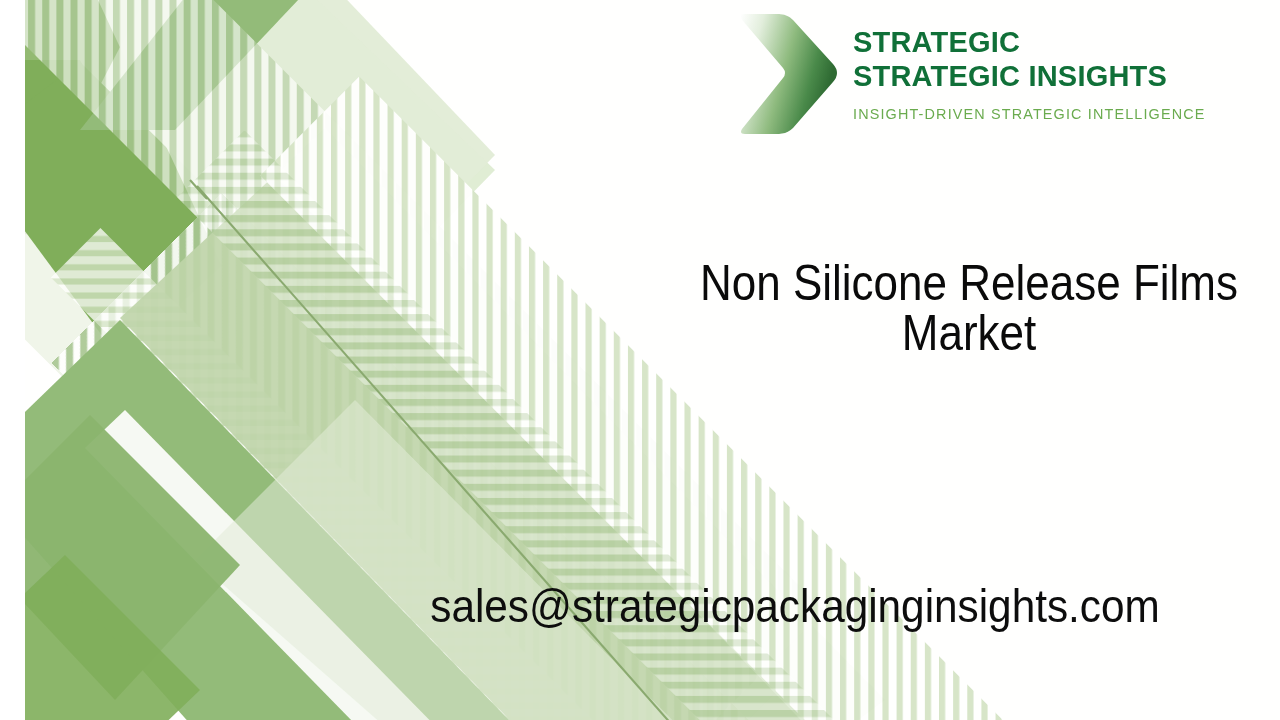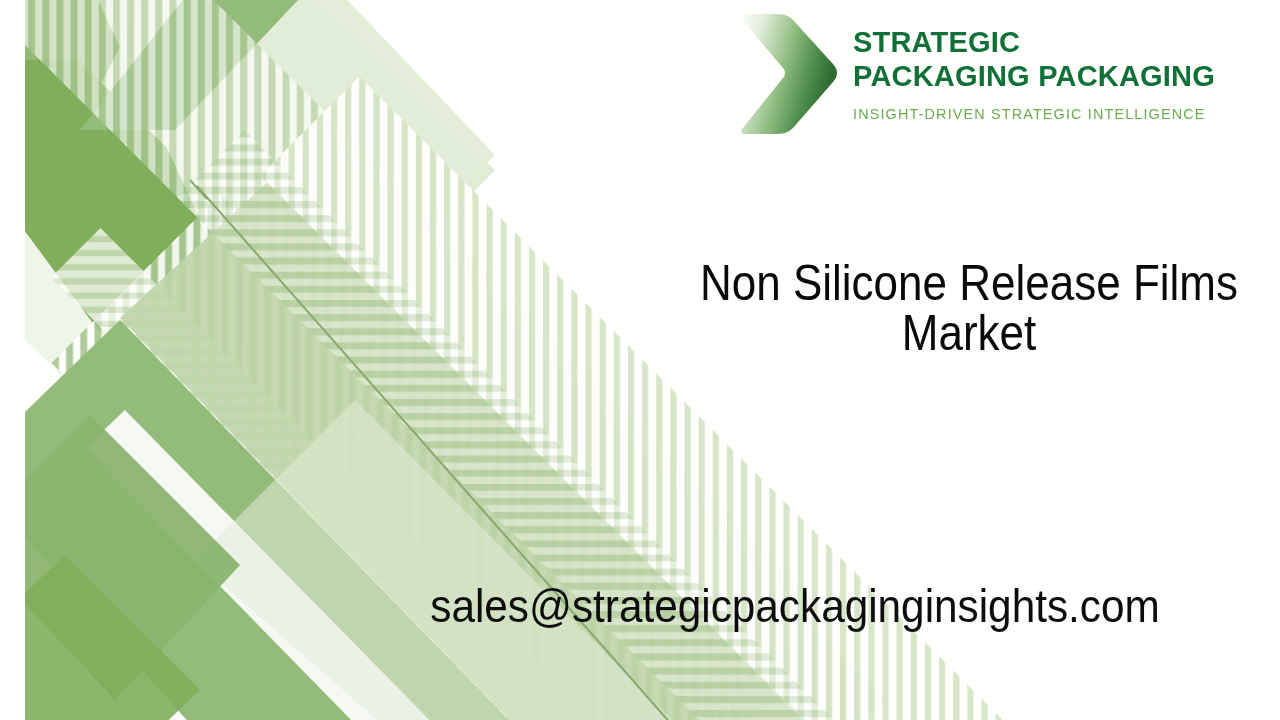--- a/index.html
+++ b/index.html
@@ -207,21 +207,21 @@
   </svg>
 
   <div id="logo-block">
     <svg id="logo-mark" viewBox="0 0 104 128" xmlns="http://www.w3.org/2000/svg" aria-hidden="true">
       <path d="M4 8 Q2 4 8 4 L42 4 Q50 4 56 10 L96 54 Q104 63 96 72
                L56 118 Q50 124 42 124 L8 124 Q2 124 5 119 L46 68
                Q50 63 46 58 L6 11 Z" fill="url(#chevGrad)"></path>
     </svg>
     <div id="logo-text-col">
       <div class="logo-line">STRATEGIC</div>
-      <div class="logo-line">PACKAGING PACKAGING</div>
+      <div class="logo-line">STRATEGIC INSIGHTS</div>
       <div id="logo-tagline">INSIGHT-DRIVEN STRATEGIC INTELLIGENCE</div>
     </div>
   </div>
 
   <div id="title">Non Silicone Release Films Market</div>
 
   <div id="email">sales@strategicpackaginginsights.com</div>
 
 </div>
 

